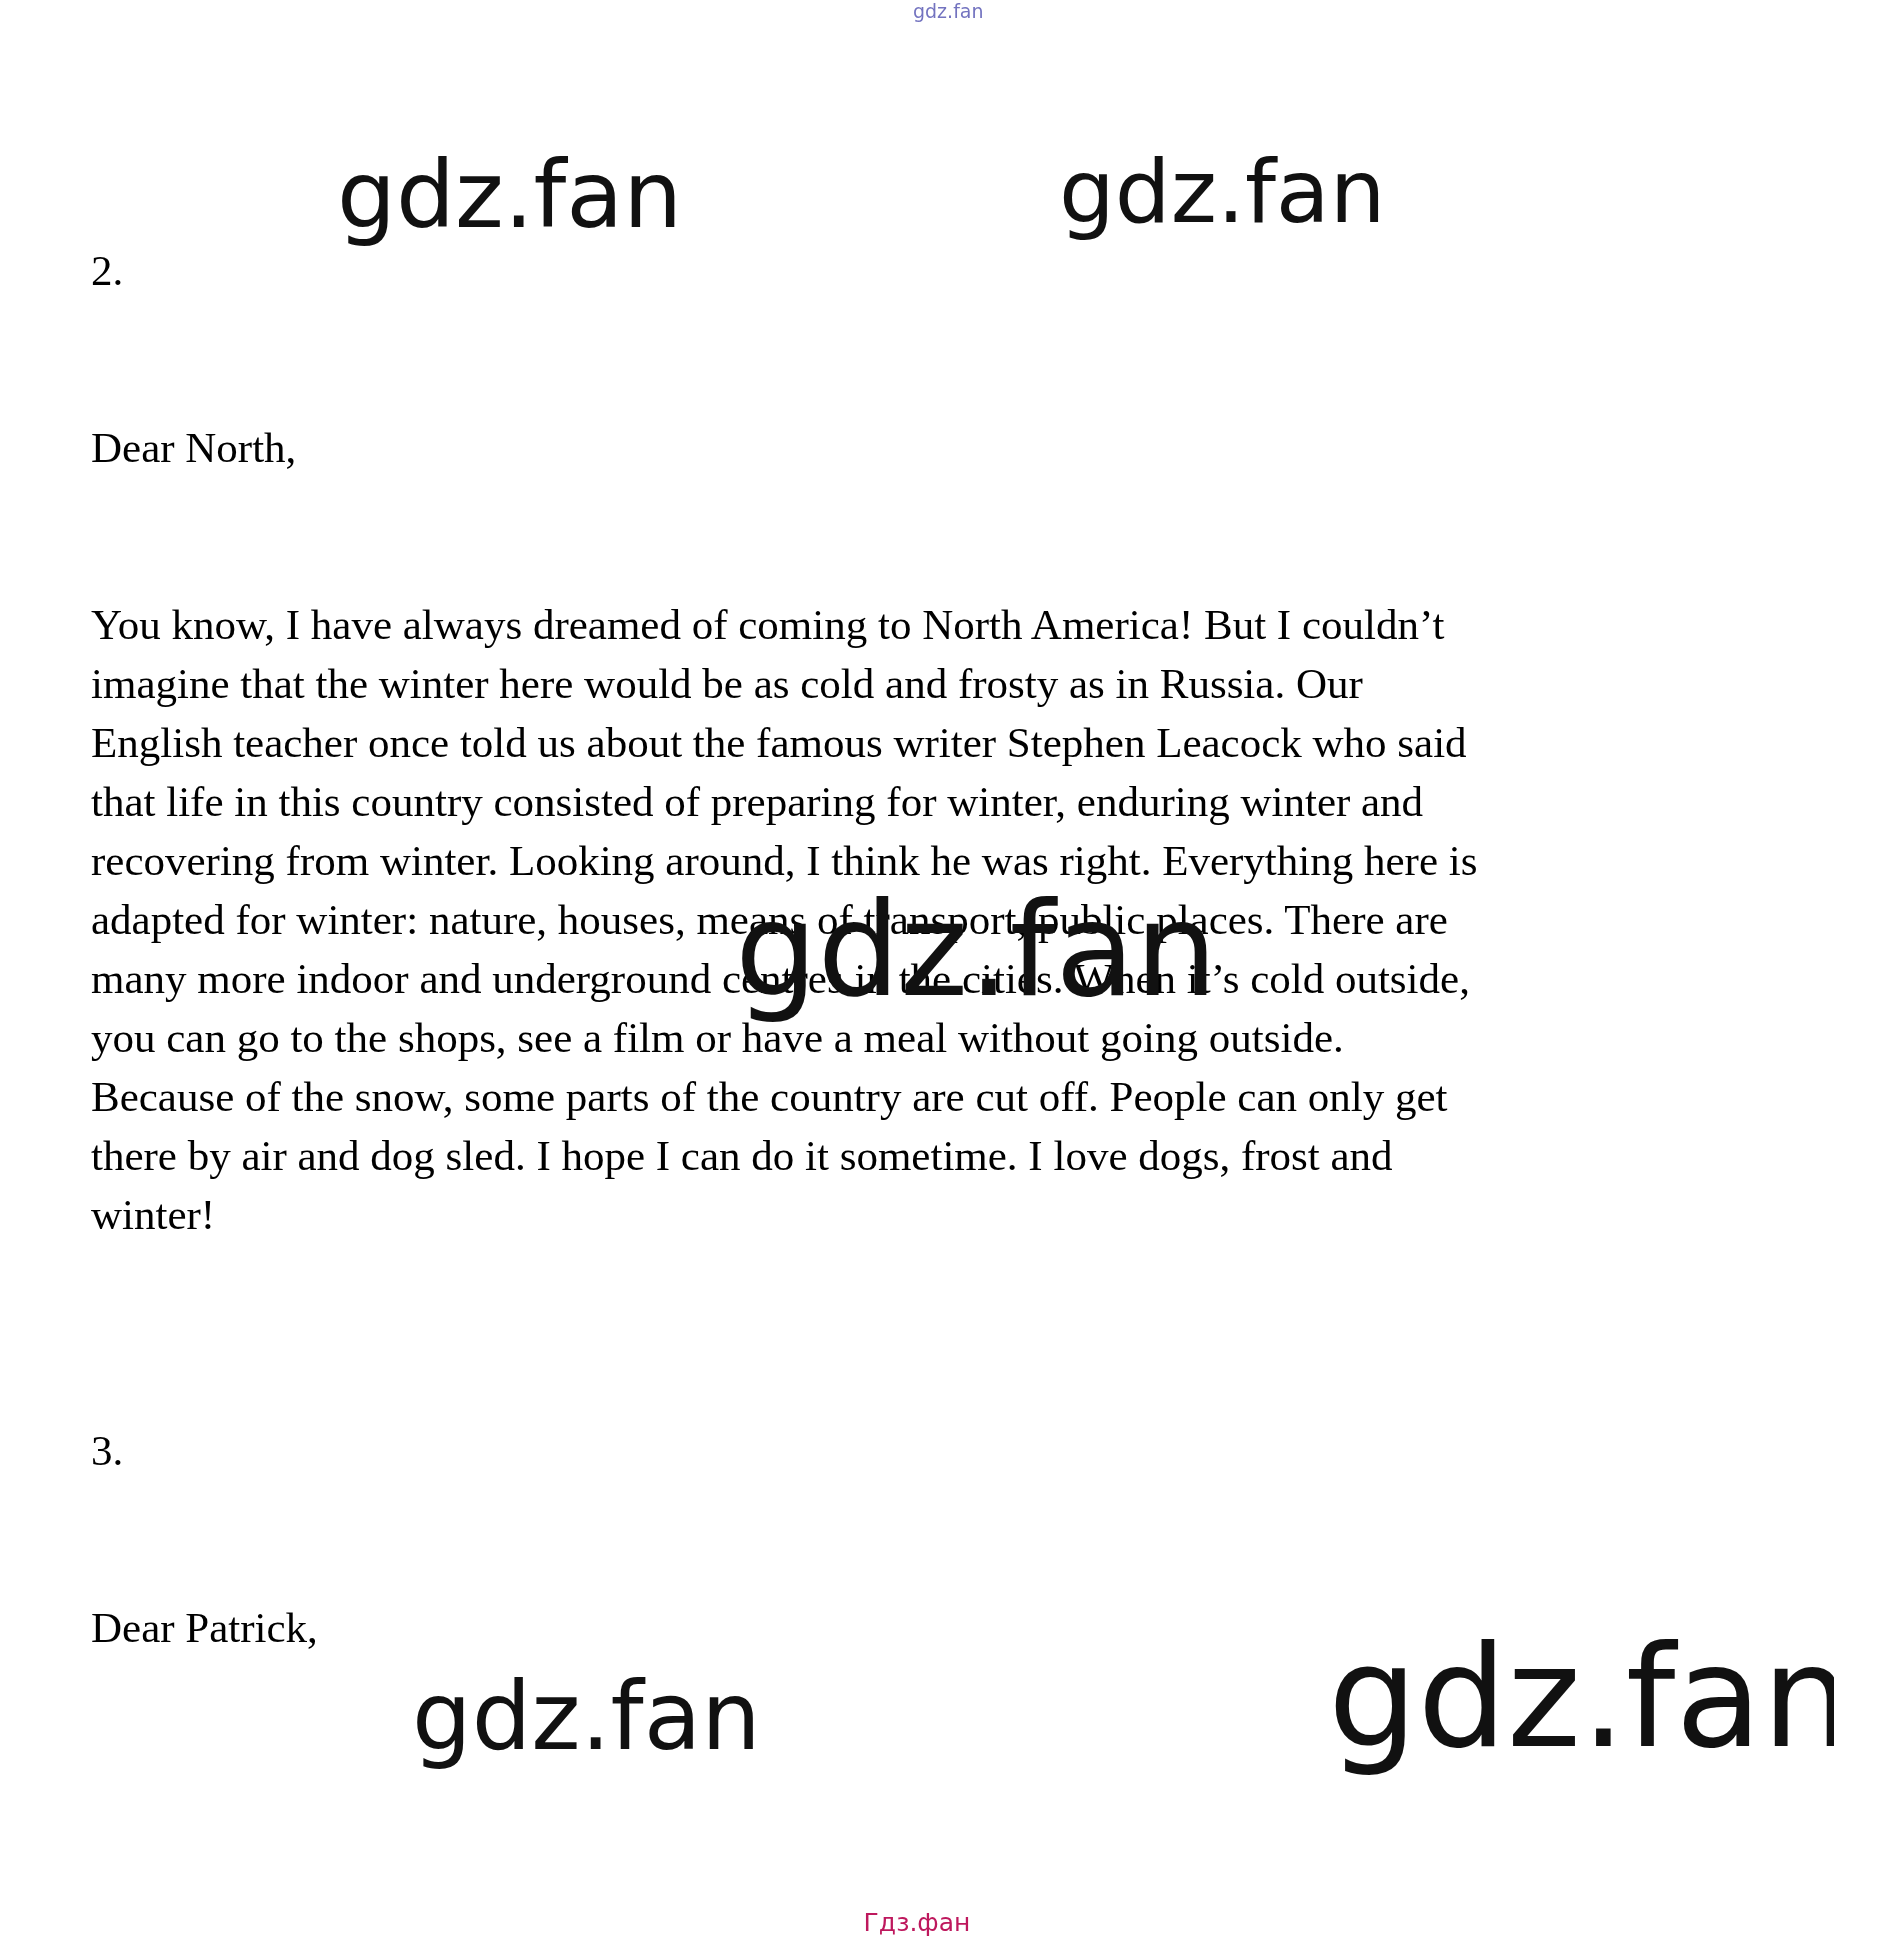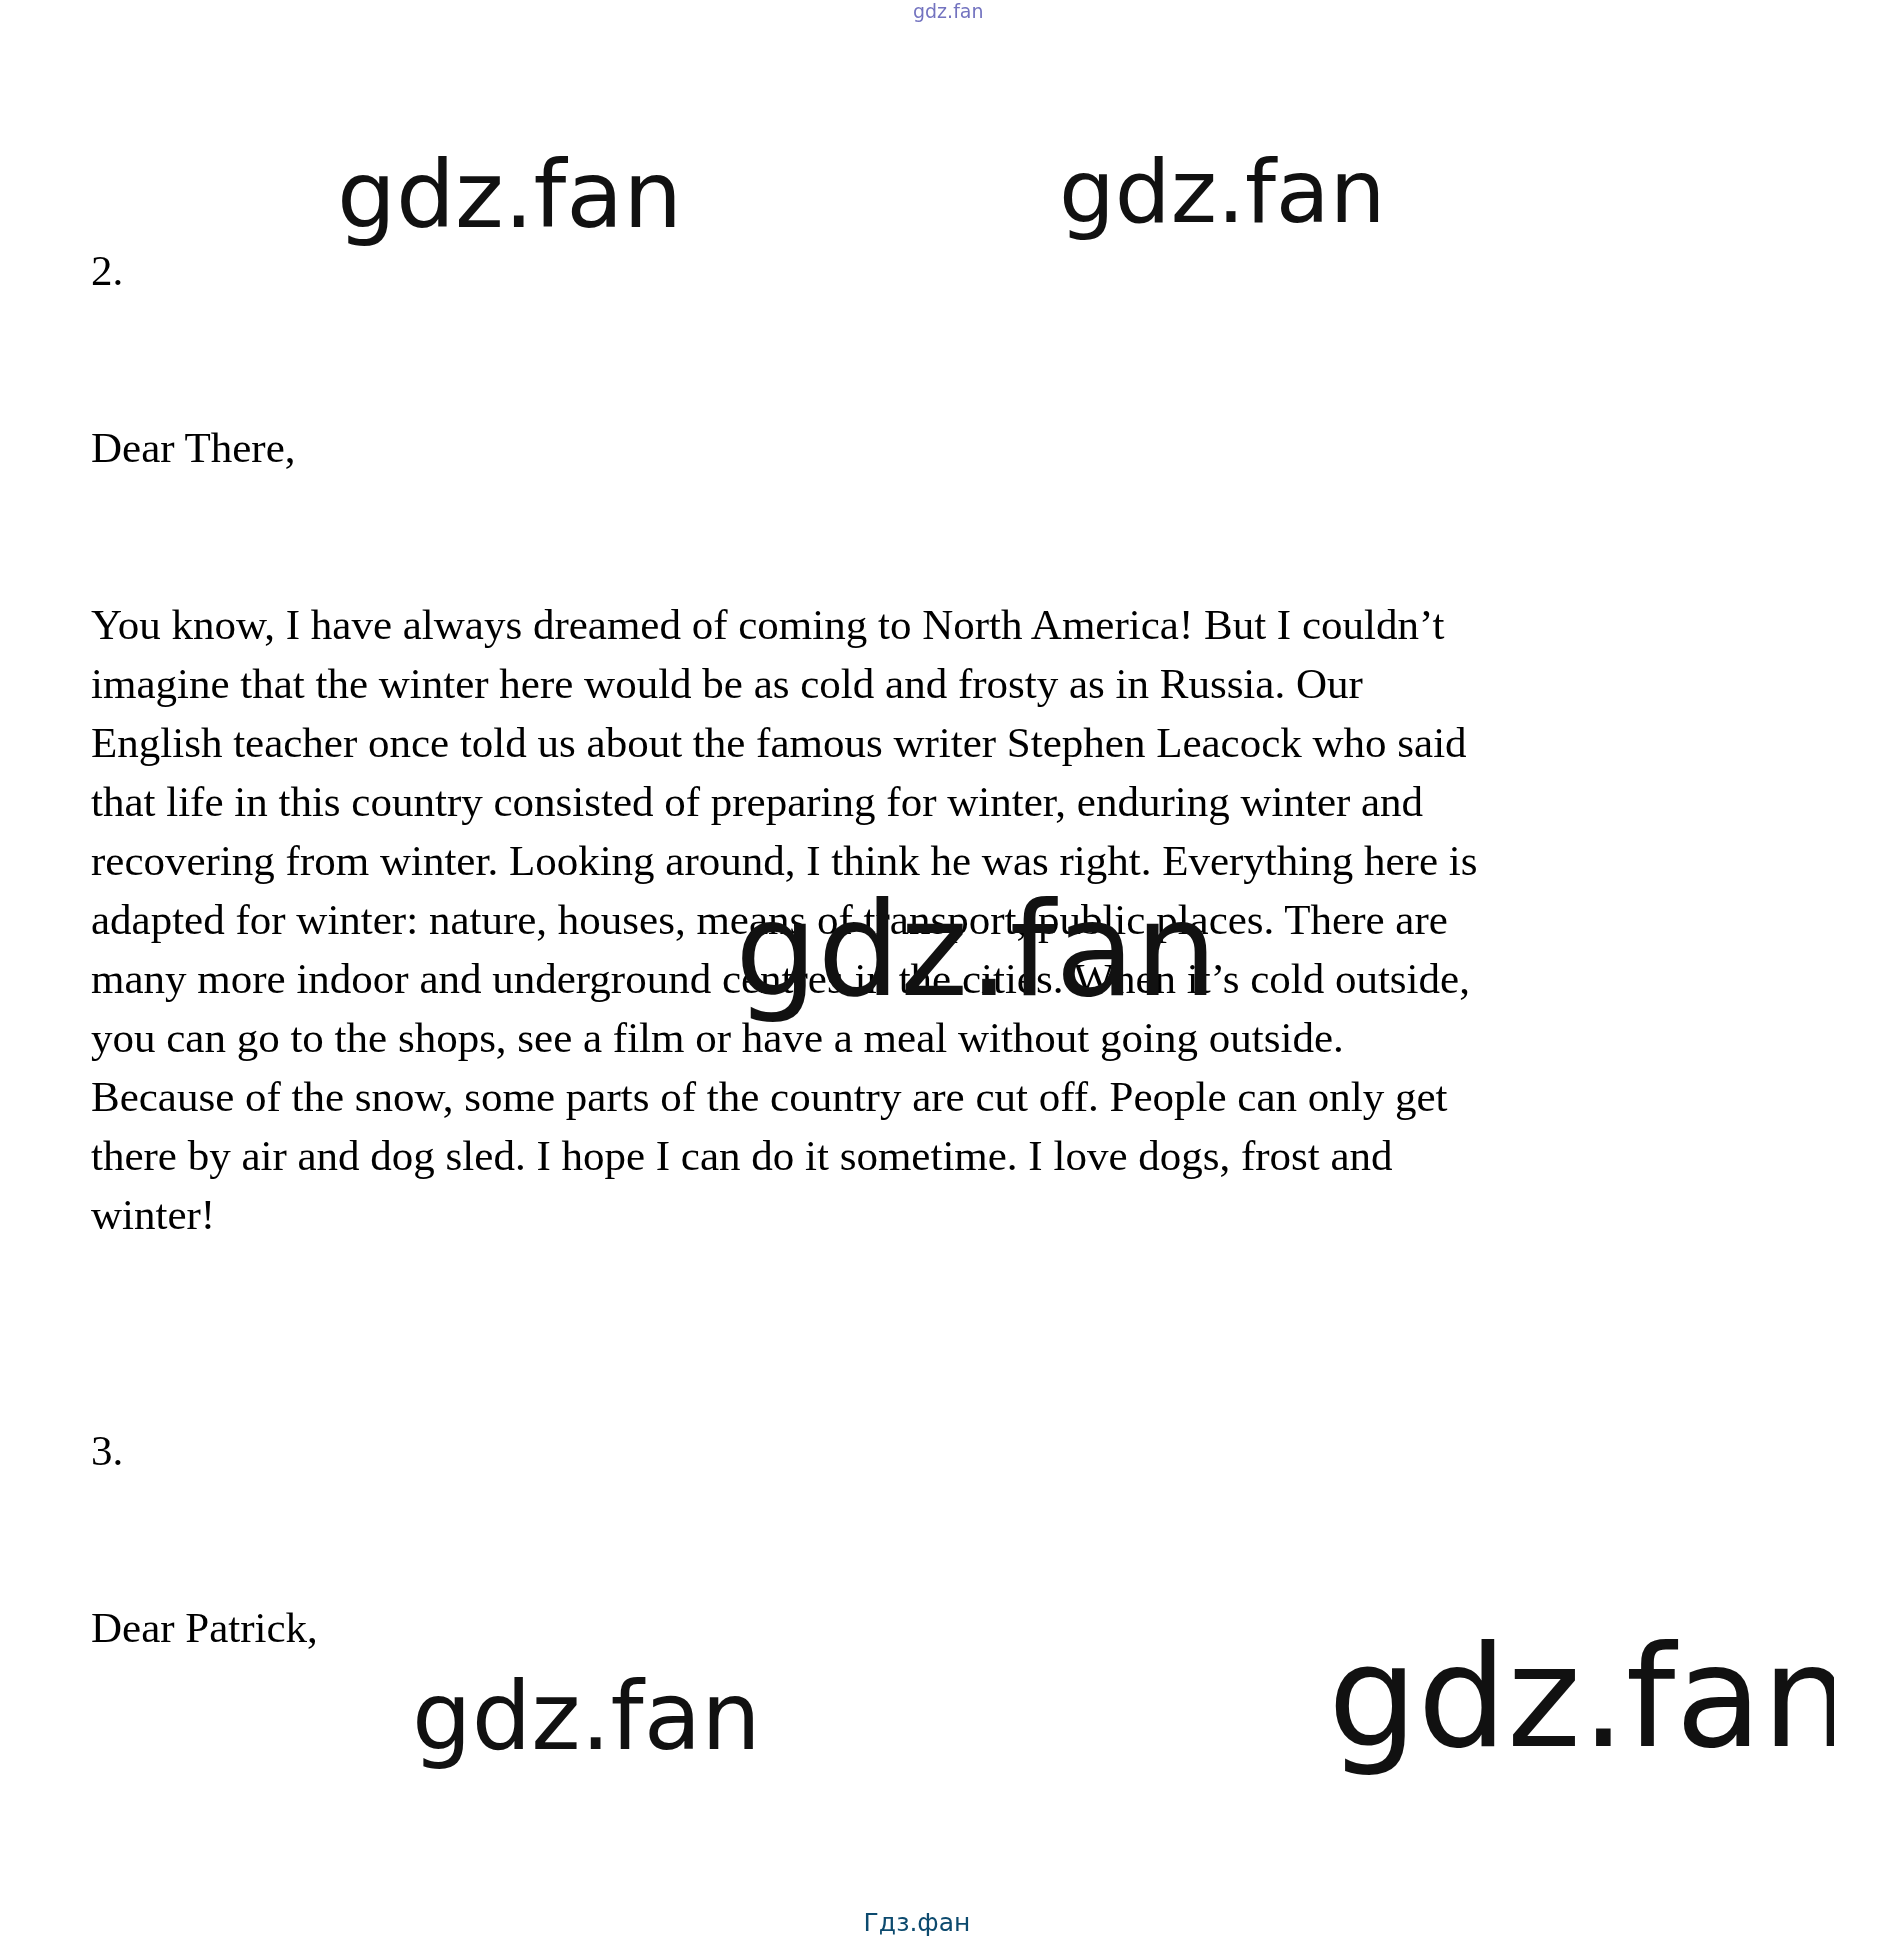--- a/index.html
+++ b/index.html
@@ -52,33 +52,33 @@
   #wm-e { left: 1328px; top: 1627px; font-size: 141px; }
 
   #footer-brand {
     position: absolute;
     left: 0;
     right: 0;
     top: 1908px;
     text-align: center;
     font-family: "DejaVu Sans", "Liberation Sans", sans-serif;
     font-size: 25px;
-    color: #0c4a6e;
+    color: #be185d;
   }
 </style>
 </head>
 <body>
 
 <div id="canvas">
 
   <div id="wm-top-small" class="wm">gdz.fan</div>
 
   <div id="letters-column">
     <div class="letter-line">2.</div>
-    <div class="letter-line">Dear There,</div>
+    <div class="letter-line">Dear North,</div>
     <div class="letter-body">You know, I have always dreamed of coming to North America! But I couldn’t
 imagine that the winter here would be as cold and frosty as in Russia. Our
 English teacher once told us about the famous writer Stephen Leacock who said
 that life in this country consisted of preparing for winter, enduring winter and
 recovering from winter. Looking around, I think he was right. Everything here is
 adapted for winter: nature, houses, means of transport, public places. There are
 many more indoor and underground centres in the cities. When it’s cold outside,
 you can go to the shops, see a film or have a meal without going outside.
 Because of the snow, some parts of the country are cut off. People can only get
 there by air and dog sled. I hope I can do it sometime. I love dogs, frost and

